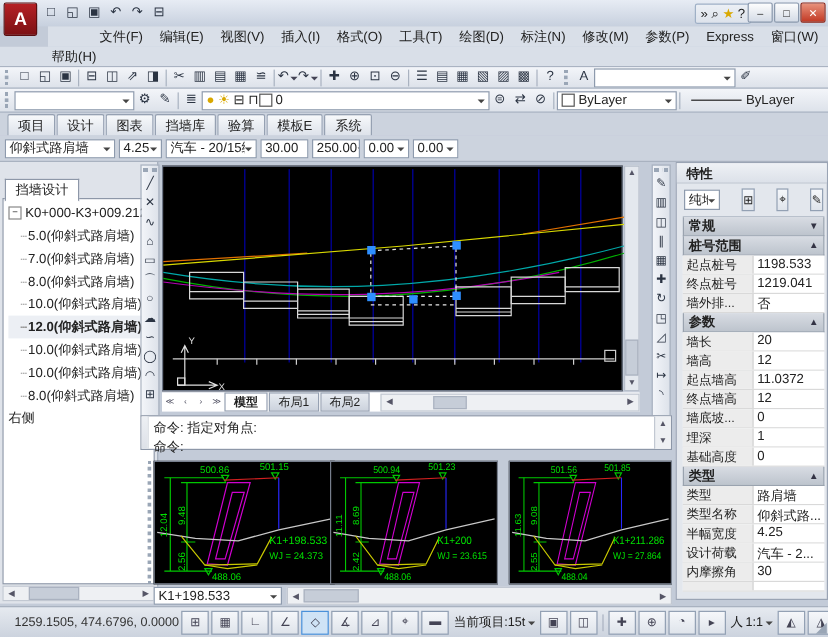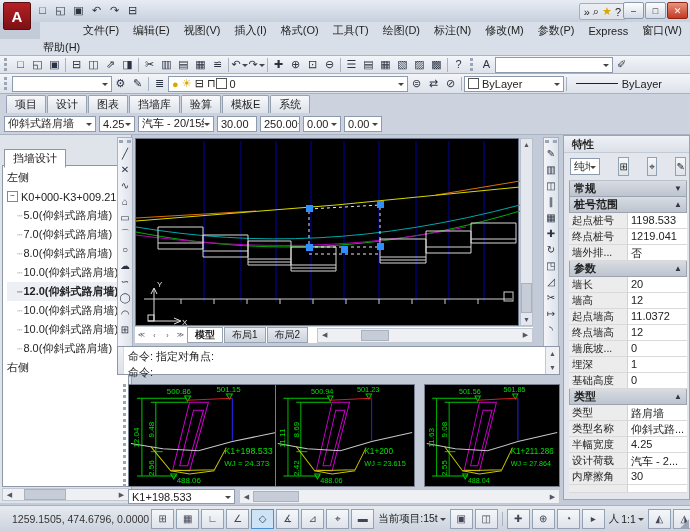--- a/index.html
+++ b/index.html
@@ -282,23 +282,20 @@
         <span>0.00</span>
         <span class="ca"></span>
       </div>
   </div>
 
   <div class="leftpanel">
     <div class="lp-tab">挡墙设计</div>
     <div class="lp-body">
       <div class="tree">
         <div class="titem">
-            <span>左侧</span>
-          </div>
-        <div class="titem">
             <span class="expander">−</span>
             <span>K0+000-K3+009.212</span>
           </div>
         <div class="titem">
             <span class="dash">┄</span>
             <span>5.0(仰斜式路肩墙)</span>
           </div>
         <div class="titem">
             <span class="dash">┄</span>
             <span>7.0(仰斜式路肩墙)</span>

